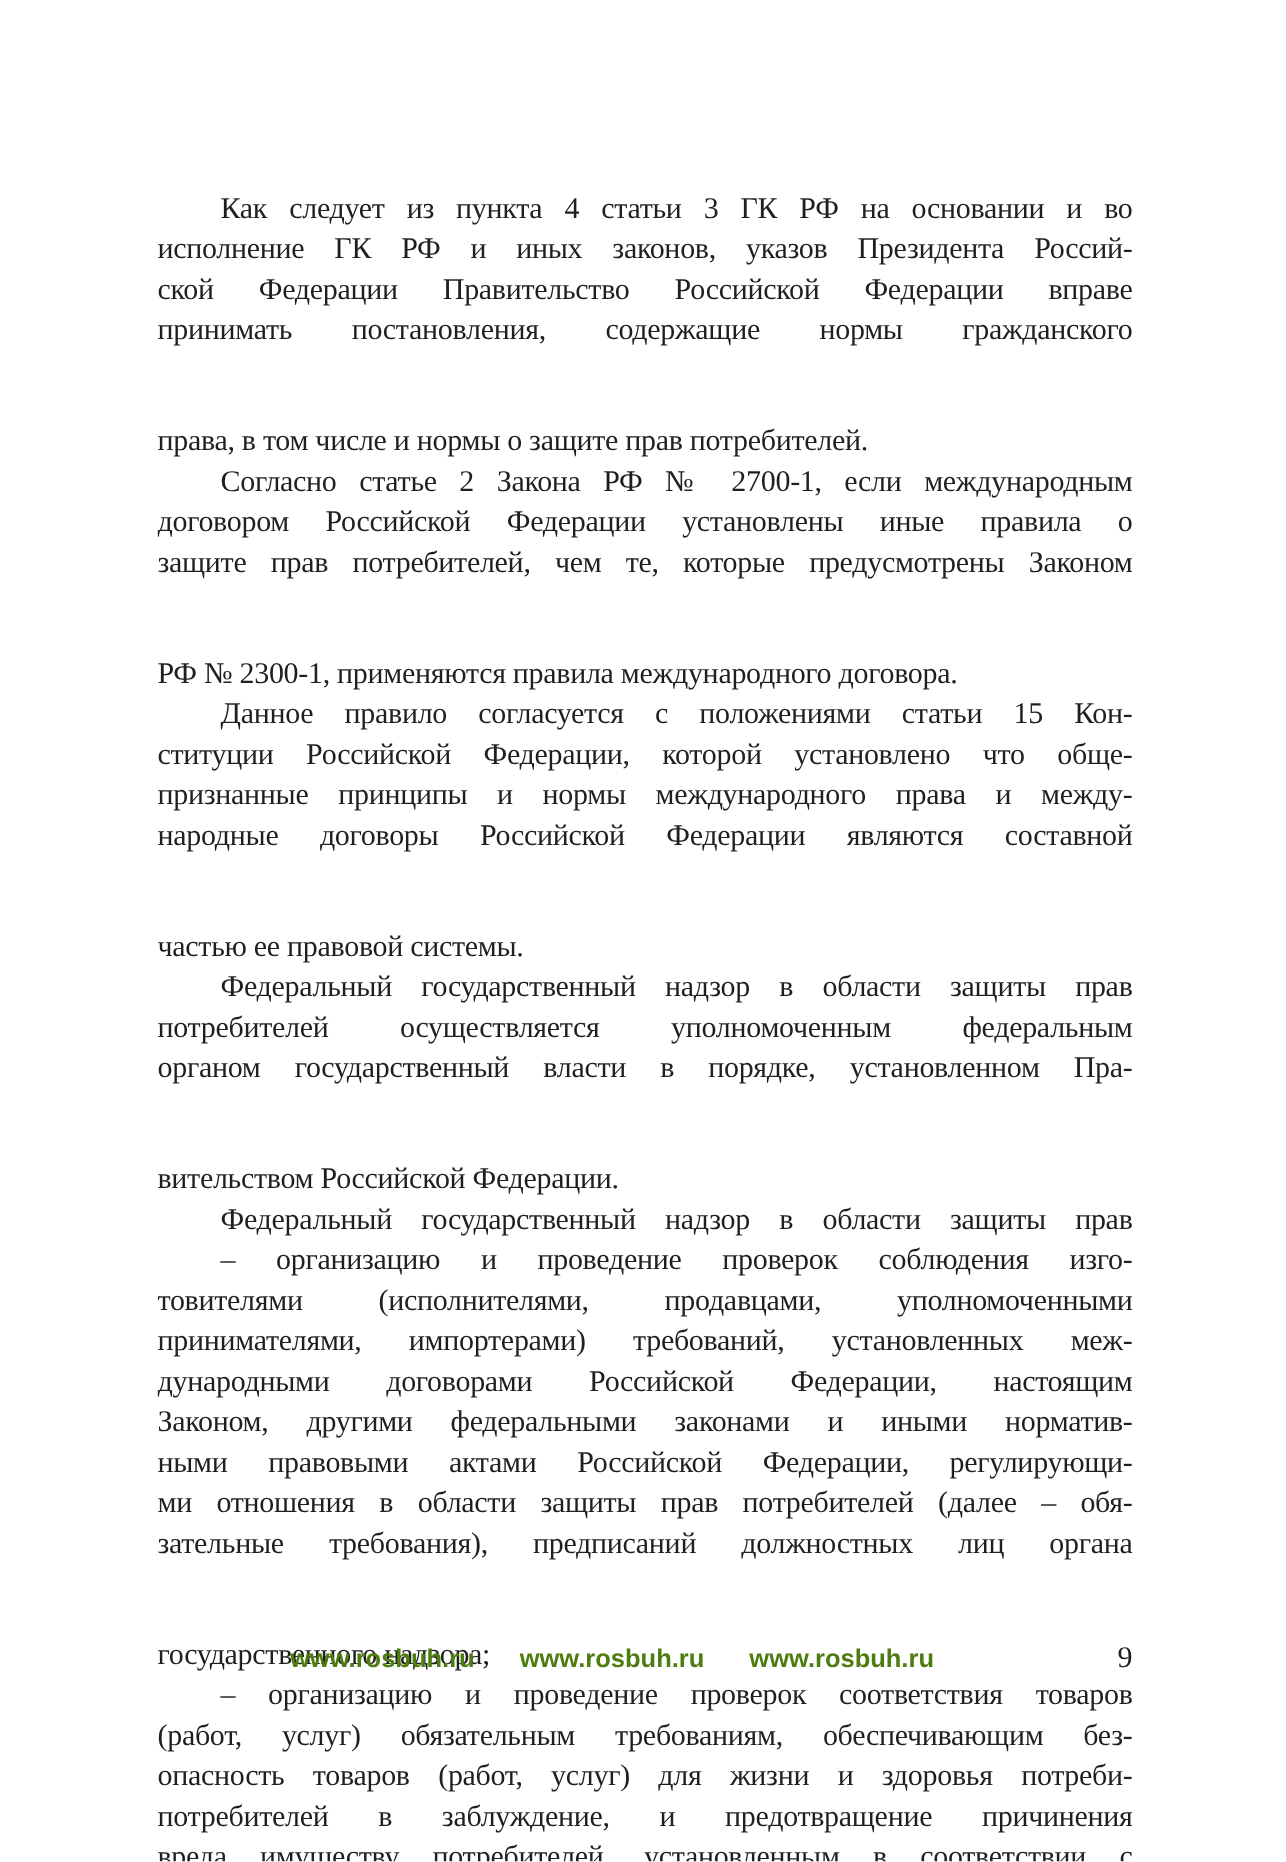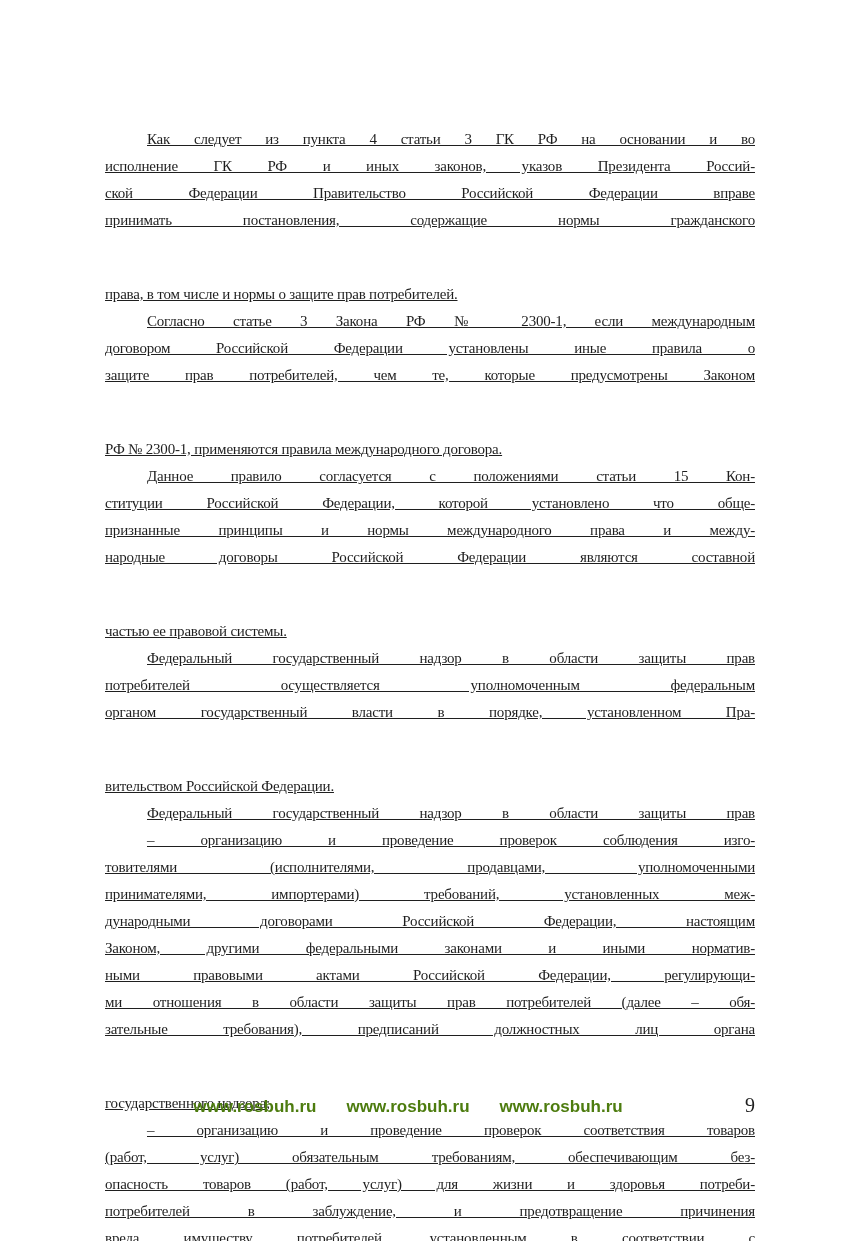--- a/index.html
+++ b/index.html
@@ -14,29 +14,28 @@
     overflow: hidden;
   }
   .text-block {
     position: absolute;
     left: 105px;
     top: 126px;
     width: 650px;
   }
   .paragraph { margin: 0; }
   .line {
-    font-size: 15px;
+    font-size: 20px;
     line-height: 27px;
     height: 27px;
     overflow: hidden;
     letter-spacing: -0.2px;
     text-align: justify;
     text-align-last: justify;
     white-space: normal;
-    text-decoration: underline;
   }
   .line.first { padding-left: 42px; }
   .line.last { text-align-last: left; margin-top: 47px; }
   .footer {
     position: absolute;
     left: 105px;
     top: 1094px;
     width: 650px;
     display: flex;
     align-items: baseline;
@@ -64,21 +63,21 @@
 <div class="page">
   <div class="text-block">
       <div class="paragraph">
         <div class="line first">Как следует из пункта 4 статьи 3 ГК РФ на основании и во</div>
         <div class="line">исполнение ГК РФ и иных законов, указов Президента Россий-</div>
         <div class="line">ской Федерации Правительство Российской Федерации вправе</div>
         <div class="line">принимать постановления, содержащие нормы гражданского</div>
         <div class="line last">права, в том числе и нормы о защите прав потребителей.</div>
       </div>
       <div class="paragraph">
-        <div class="line first">Согласно статье 3 Закона РФ № 2300-1, если международным</div>
+        <div class="line first">Согласно статье 2 Закона РФ № 2700-1, если международным</div>
         <div class="line">договором Российской Федерации установлены иные правила о</div>
         <div class="line">защите прав потребителей, чем те, которые предусмотрены Законом</div>
         <div class="line last">РФ № 2300-1, применяются правила международного договора.</div>
       </div>
       <div class="paragraph">
         <div class="line first">Данное правило согласуется с положениями статьи 15 Кон-</div>
         <div class="line">ституции Российской Федерации, которой установлено что обще-</div>
         <div class="line">признанные принципы и нормы международного права и между-</div>
         <div class="line">народные договоры Российской Федерации являются составной</div>
         <div class="line last">частью ее правовой системы.</div>

